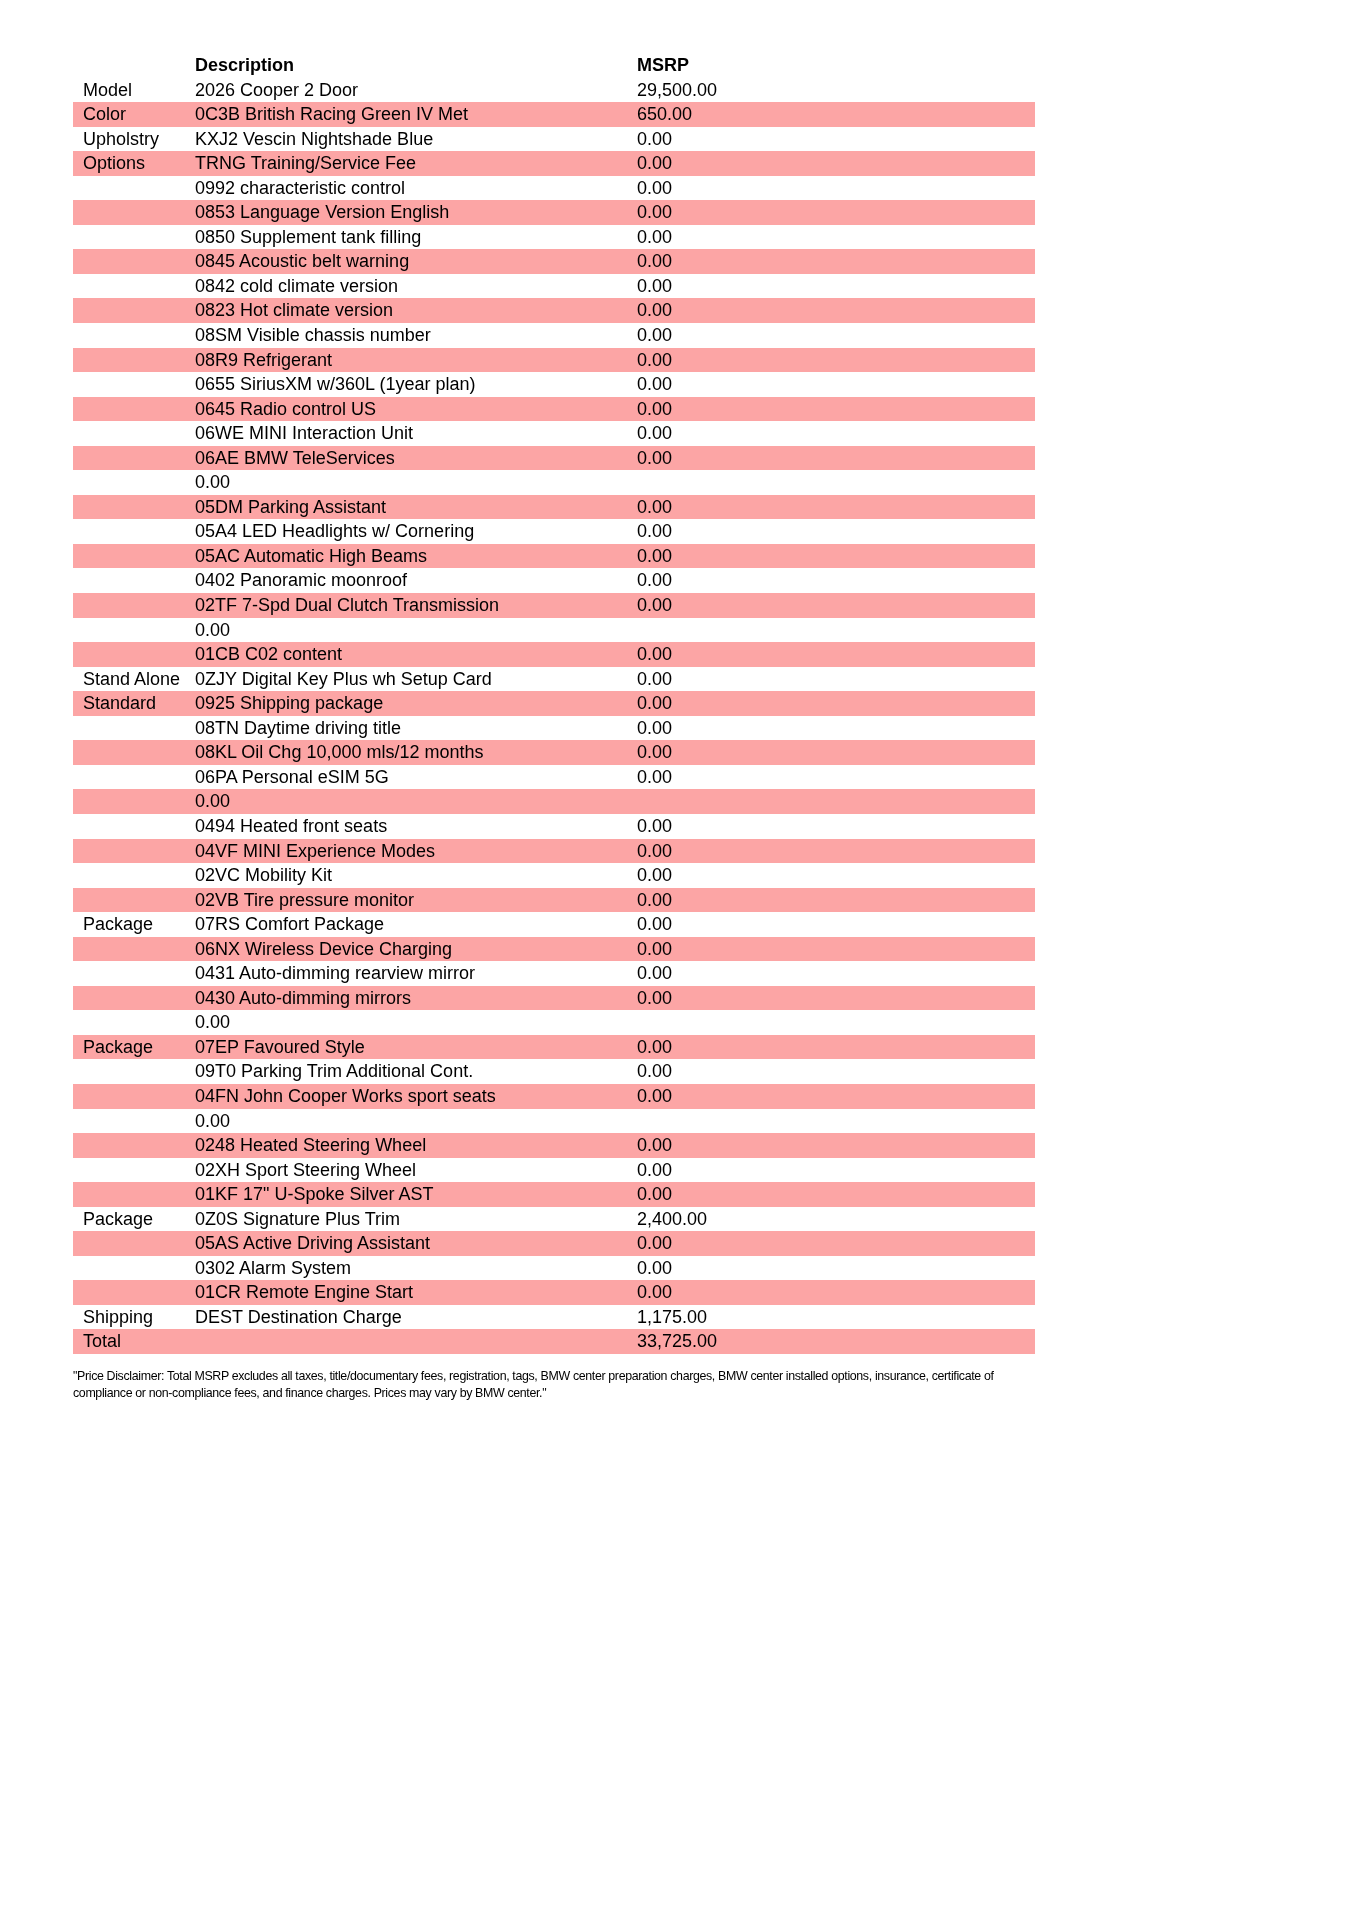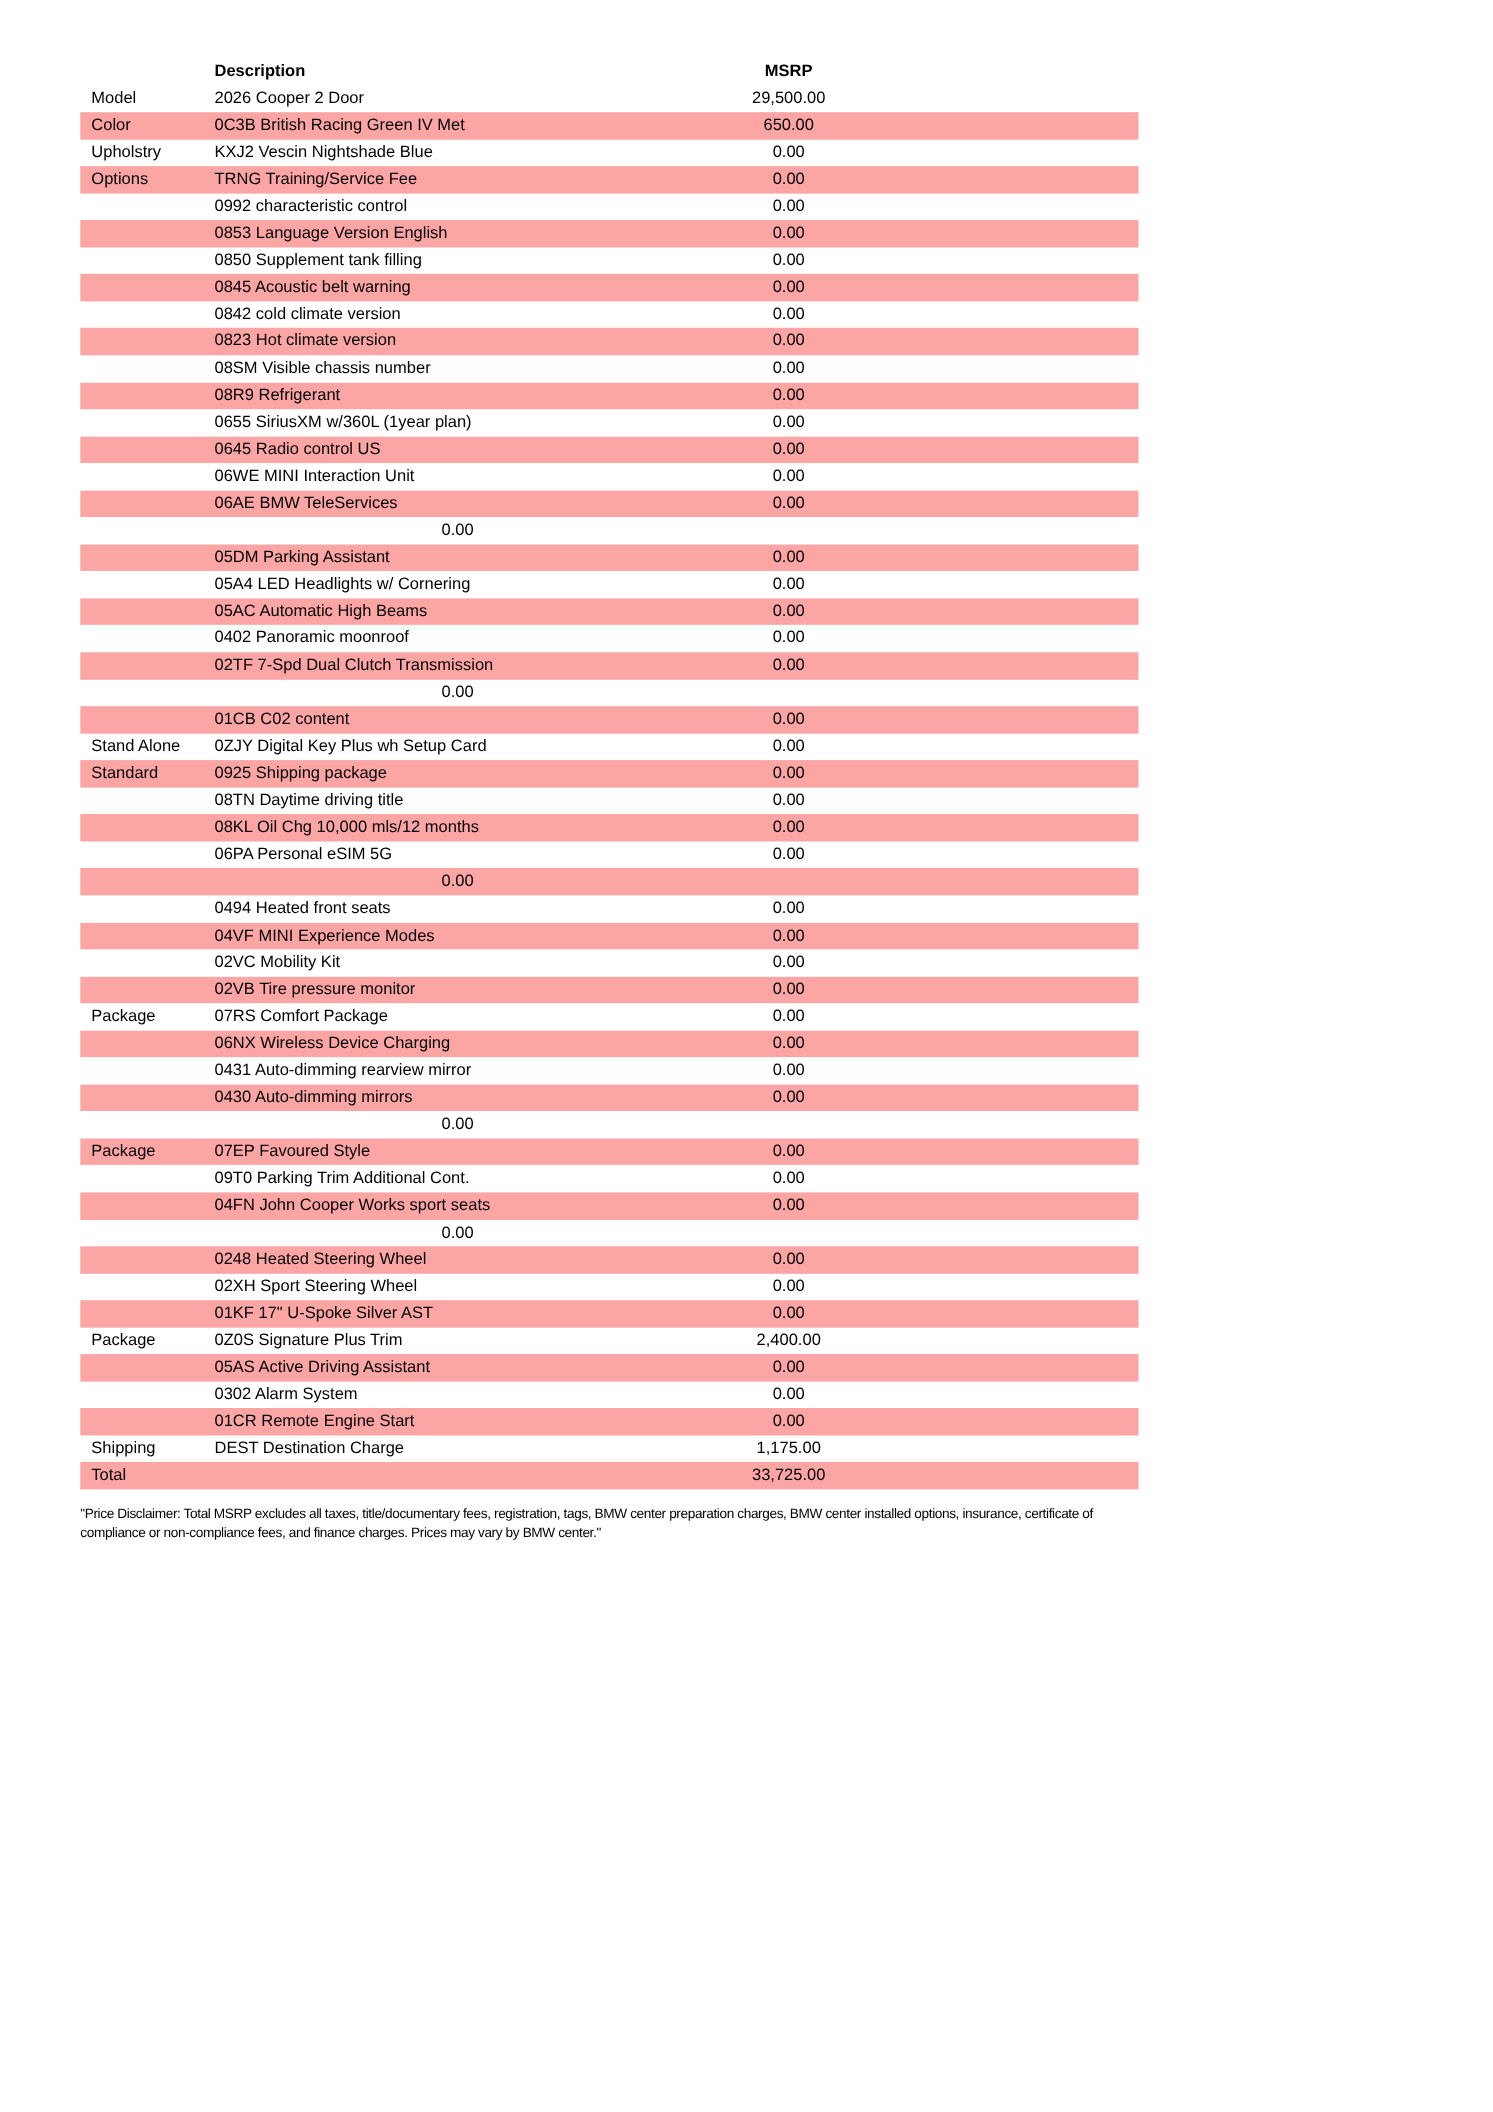--- a/index.html
+++ b/index.html
@@ -18,32 +18,32 @@
     position: absolute;
     left: 73px;
     top: 53px;
     width: 962px;
   }
   .trow {
     display: grid;
     grid-template-columns: 10px 112px 442px 160px 238px;
     height: 24.55px;
     line-height: 24.6px;
-    font-size: 15px;
+    font-size: 18px;
     color: #000000;
   }
   .trow.stripe {
     background: #fca5a5;
   }
   .cell-cat, .cell-desc {
     white-space: nowrap;
     overflow: visible;
   }
   .cell-price {
-    text-align: center;
+    text-align: left;
     white-space: nowrap;
   }
   .trow.header-row .cell-desc,
   .trow.header-row .cell-price {
     font-weight: bold;
   }
   .disclaimer {
     position: absolute;
     left: 73px;
     top: 1368px;

